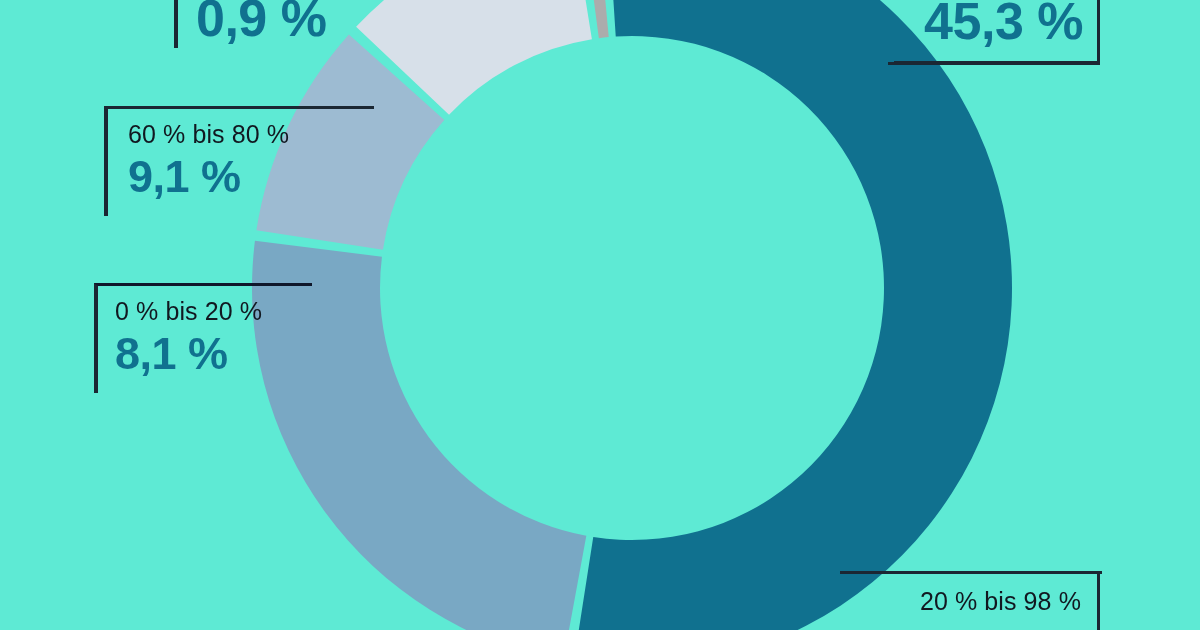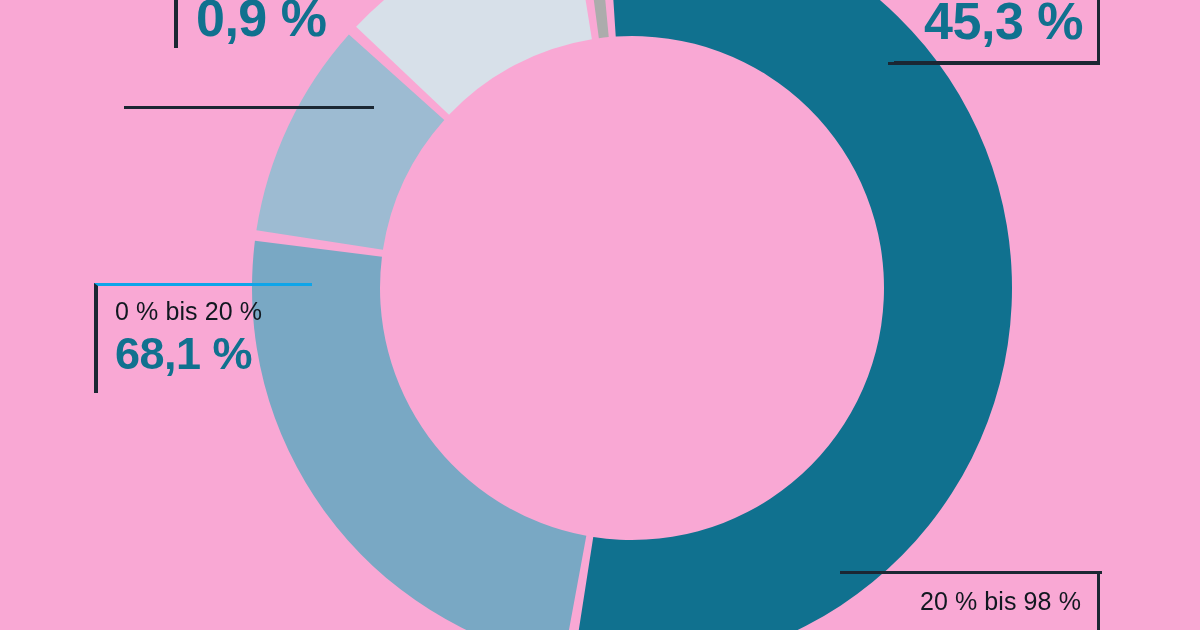--- a/index.html
+++ b/index.html
@@ -12,21 +12,21 @@
     height: 630px;
     overflow: hidden;
     font-family: "Liberation Sans", sans-serif;
     position: relative;
   }
   #stage {
     position: absolute;
     left: 0; top: 0;
     width: 1200px;
     height: 630px;
-    background: #f9a8d4;
+    background: #5eead4;
   }
   #donut-svg {
     position: absolute;
     left: 0; top: 0;
     width: 1200px;
     height: 630px;
     display: block;
   }
   .callout {
     position: absolute;
@@ -69,21 +69,21 @@
   }
   #callout-60-80 .callout-val { margin-top: 7px; }
 
   
   #callout-0-20 {
     left: 94px;
     top: 283px;
     width: 218px;
     height: 110px;
     border-left: 4px solid #1b2733;
-    border-top: 3px solid #0ea5e9;
+    border-top: 3px solid #0f172a;
     padding-left: 17px;
     padding-top: 12px;
   }
   #callout-0-20 .callout-val { margin-top: 7px; }
 
   
   #callout-80-100 {
     left: 174px;
     top: -52px;
     width: 200px;
@@ -147,24 +147,28 @@
 
   <div class="leader" style="left:124px; top:106px; width:250px;"></div>
   <div class="leader" style="left:100px; top:283px; width:210px;"></div>
   <div class="leader" style="left:888px; top:62px; width:212px;"></div>
   <div class="leader" style="left:840px; top:571px; width:262px;"></div>
 
   <div class="callout" id="callout-80-100">
     <div class="callout-val big">0,9 %</div>
   </div>
 
+  <div class="callout" id="callout-60-80">
+    <div class="callout-cat">60 % bis 80 %</div>
+    <div class="callout-val">9,1 %</div>
+  </div>
 
   <div class="callout" id="callout-0-20">
     <div class="callout-cat">0 % bis 20 %</div>
-    <div class="callout-val">68,1 %</div>
+    <div class="callout-val">8,1 %</div>
   </div>
 
   <div class="callout" id="callout-45">
     <div class="callout-val big">45,3 %</div>
   </div>
 
   <div class="callout" id="callout-20-40">
     <div class="callout-cat">20 % bis 98 %</div>
     <div class="callout-val"></div>
   </div>

